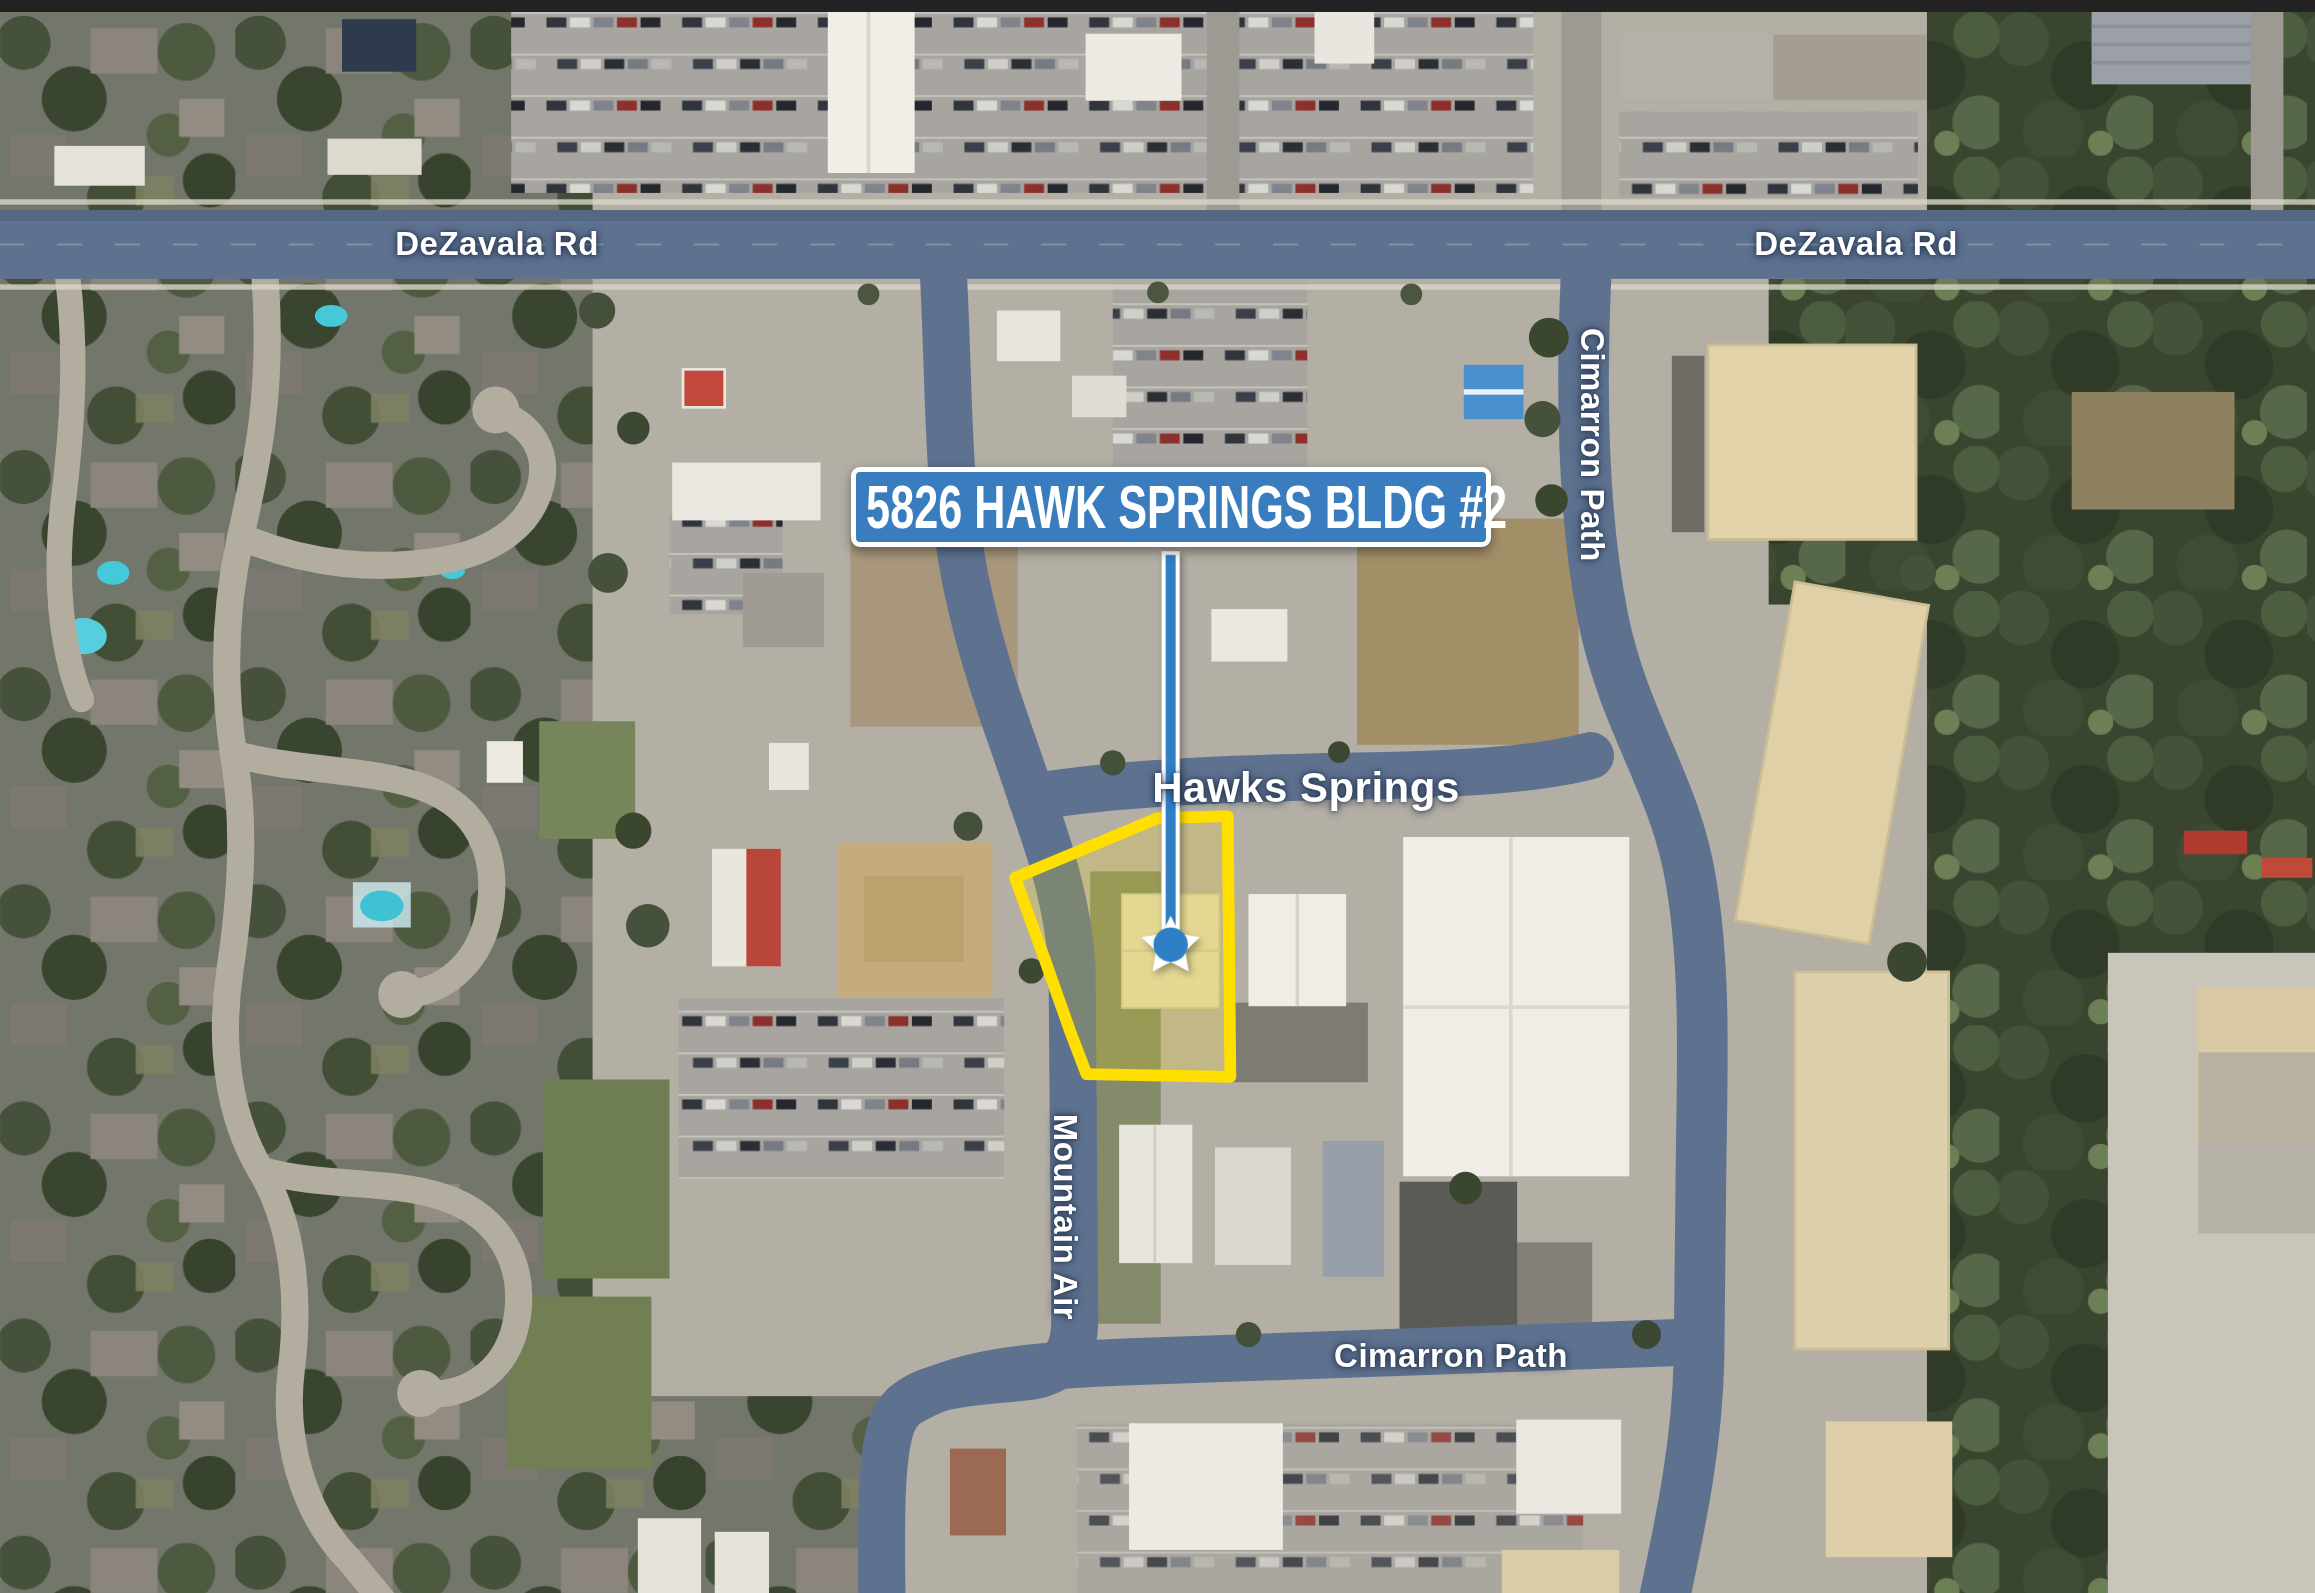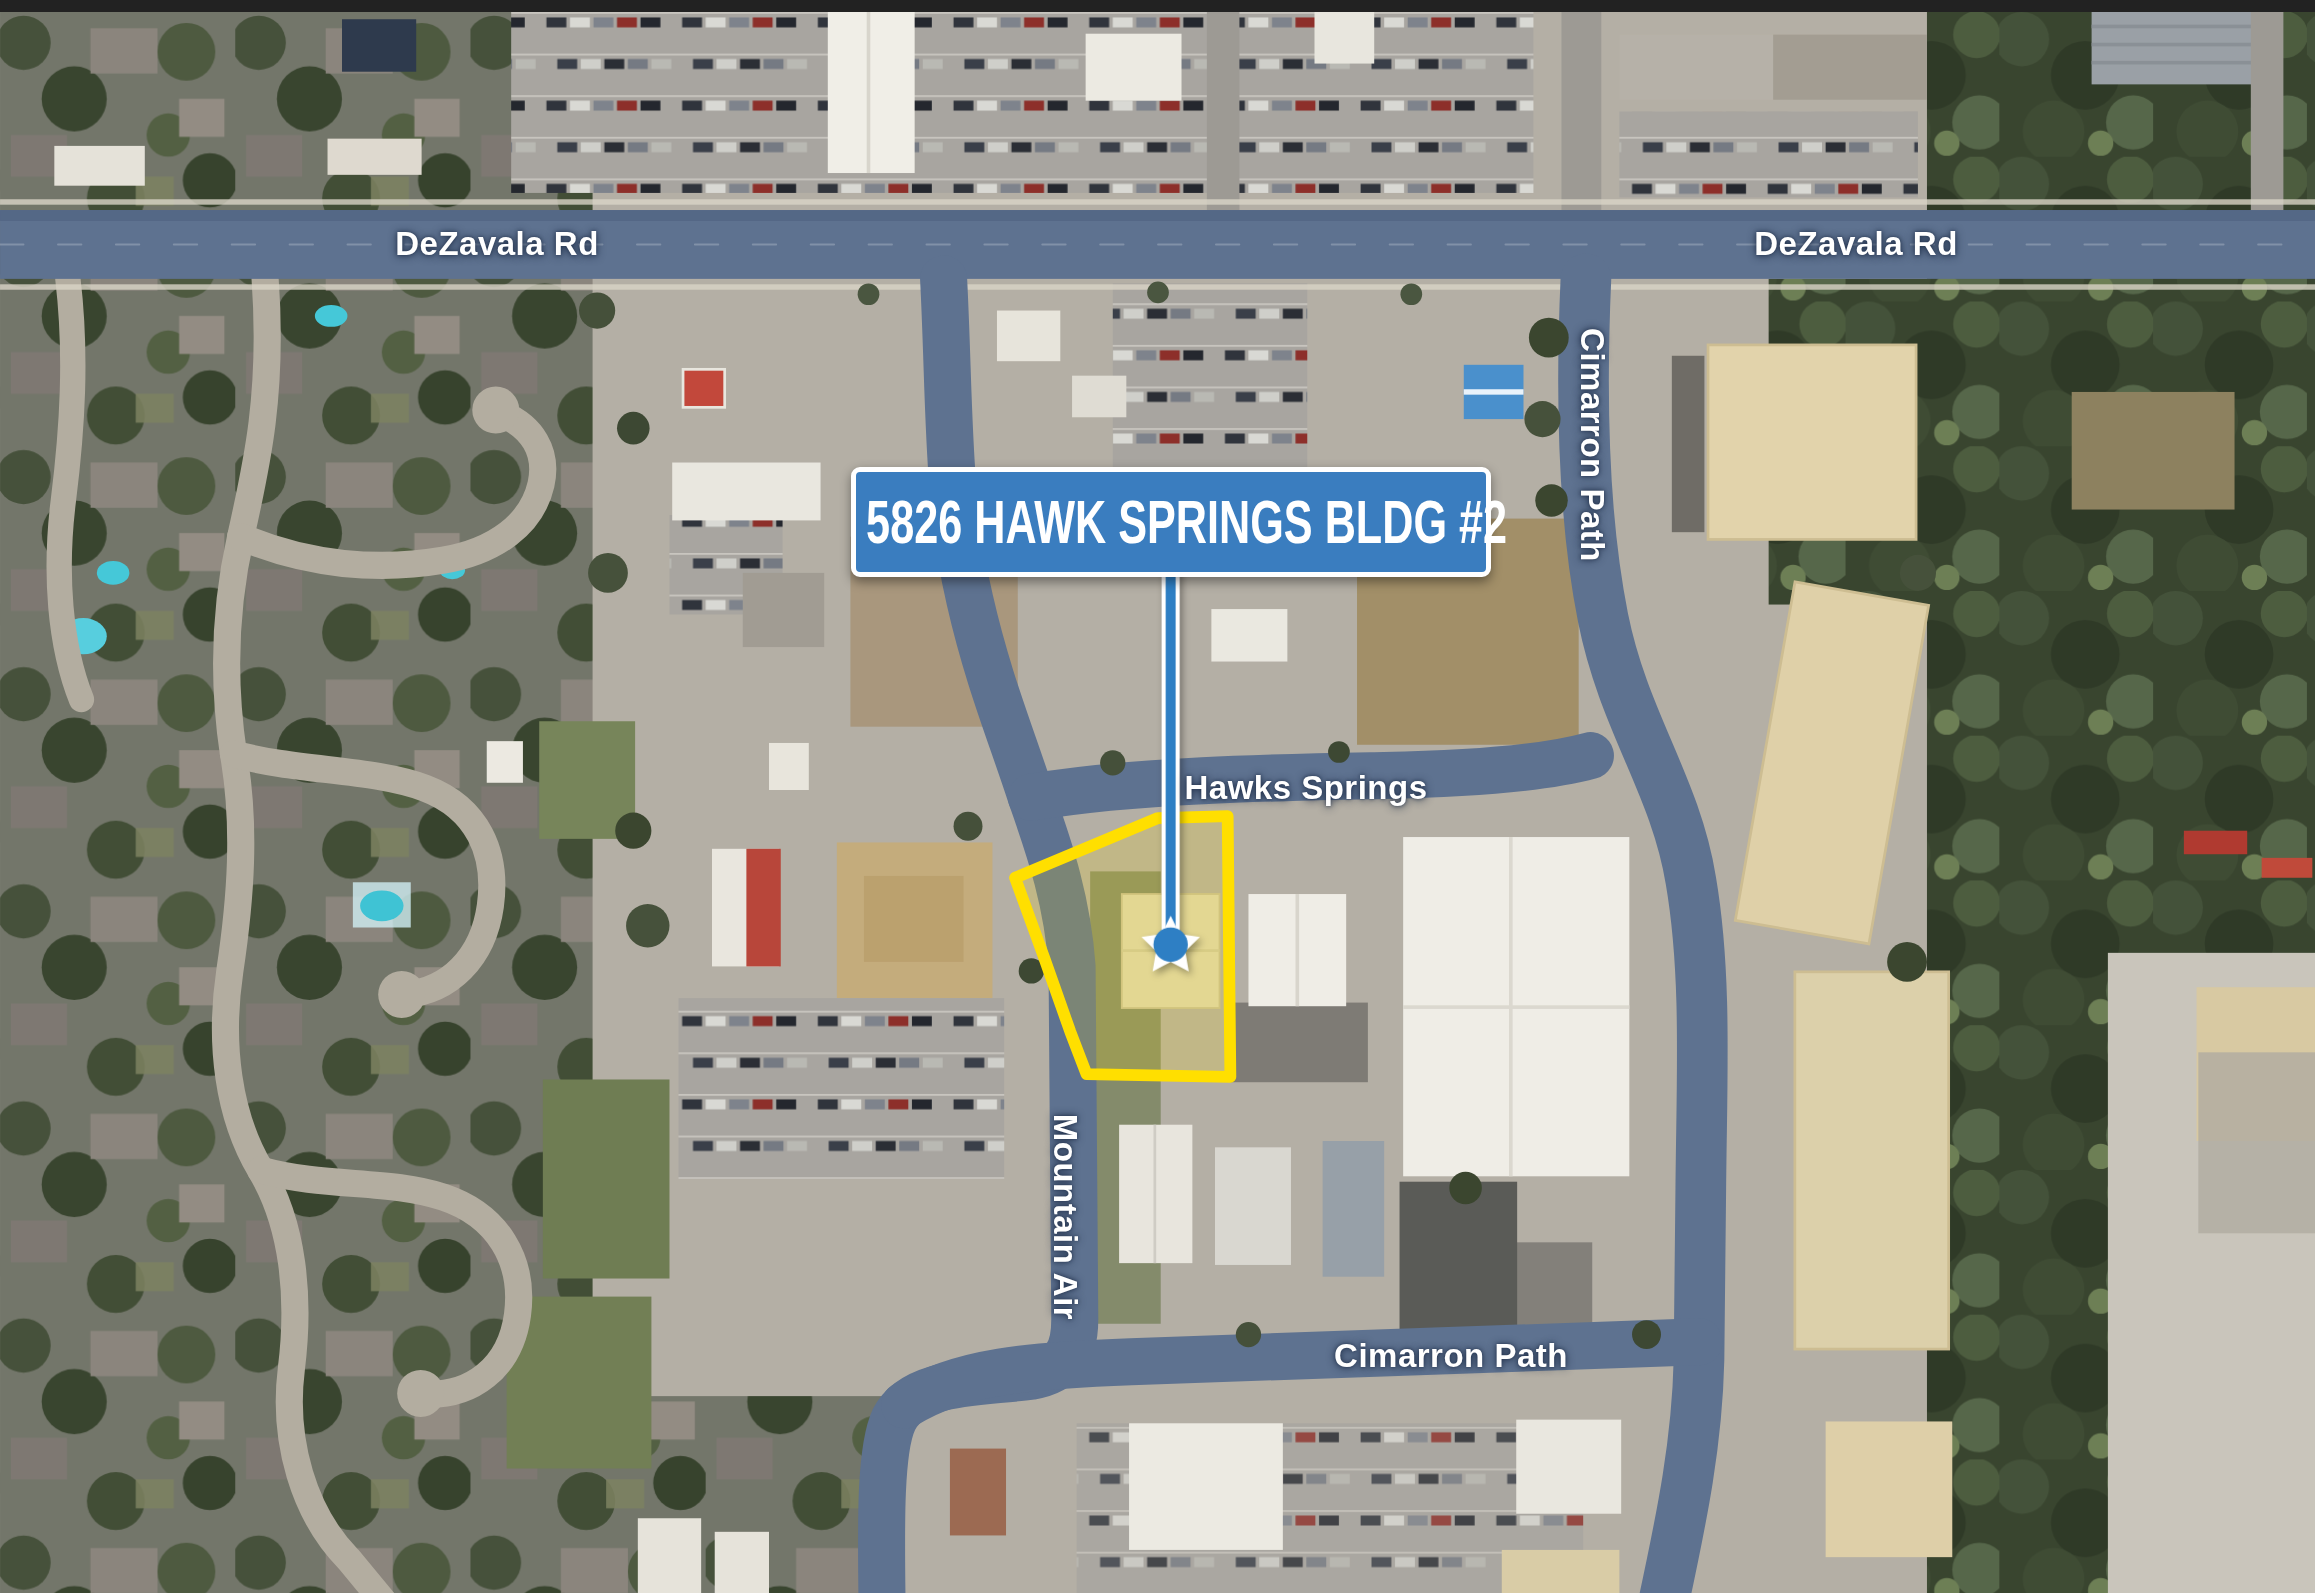--- a/index.html
+++ b/index.html
@@ -4,21 +4,21 @@
 <style>
   html,body{margin:0;padding:0;background:#222;}
   .stage{position:relative;width:2316px;height:1594px;overflow:hidden;
          font-family:"Liberation Sans", sans-serif;background:#9a9a8c;margin-top:12px;}
   .stage svg.map{position:absolute;left:0;top:0;width:2316px;height:1594px;display:block;}
   .road-label{position:absolute;color:#fff;font-weight:bold;white-space:nowrap;
               transform:translate(-50%,-50%);
               text-shadow:0 0.9px 9px rgba(25,40,65,.9),0 0 3.6px rgba(25,40,65,.7);
               font-size:33px;letter-spacing:0.5px;}
   .road-label.vert{transform:translate(-50%,-50%) rotate(90deg);}
-  .callout{position:absolute;left:851px;top:455px;width:640px;height:110px;
+  .callout{position:absolute;left:851px;top:455px;width:640px;height:80px;
            box-sizing:border-box;background:var(--callout-blue,#3A7DBF);
            border:5.4px solid #fff;border-radius:9px;
            box-shadow:0 4.5px 11px rgba(0,0,0,.4);
            display:flex;align-items:center;justify-content:center;padding-left:32px;}
   .callout .ct{color:#fff;font-weight:bold;font-size:54px;white-space:nowrap;
                letter-spacing:0px;display:inline-block;transform:scale(.8,1.12);}
 </style>
 </head>
 <body>
 
@@ -233,21 +233,21 @@
     <line x1="1294" y1="596" x2="1294" y2="1031" stroke="#ffffff" stroke-width="20"></line>
     <line x1="1294" y1="600" x2="1294" y2="1031" style="stroke:var(--marker-blue,#2E7FC4);" stroke-width="11"></line>
     <path d="M0,-34 L10,-13.7 L32.3,-10.5 L16.2,5.3 L20,27.5 L0,17 L-20,27.5 L-16.2,5.3 L-32.3,-10.5 L-10,-13.7 Z" transform="translate(1294,1033)" fill="#ffffff"></path>
     <circle cx="1294" cy="1031" r="19" style="fill:var(--marker-blue,#2E7FC4);"></circle>
   </g>
 </svg>
 
 <div class="road-label" style="left:497px;top:232px;">DeZavala Rd</div>
 <div class="road-label" style="left:1856px;top:232px;">DeZavala Rd</div>
 <div class="road-label vert" style="left:1592px;top:433px;">Cimarron Path</div>
-<div class="road-label" style="left:1306px;top:776px;font-size:33px;">Hawks Springs</div>
+<div class="road-label" style="left:1306px;top:776px;font-size:42px;">Hawks Springs</div>
 <div class="road-label vert" style="left:1065px;top:1205px;">Mountain Air</div>
 <div class="road-label" style="left:1451px;top:1344px;">Cimarron Path</div>
 
 <div class="callout">
   <span class="ct">5826 HAWK SPRINGS BLDG #2</span>
 </div>
 
 </div>
 
 

